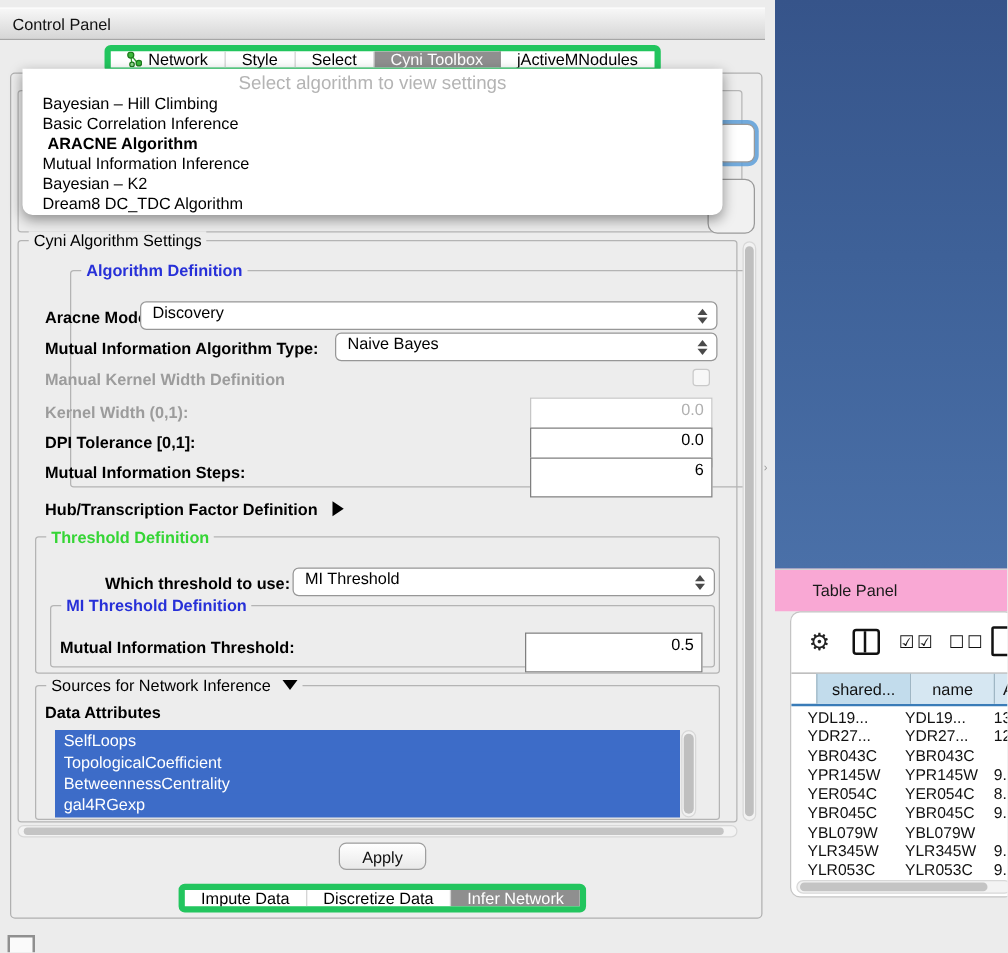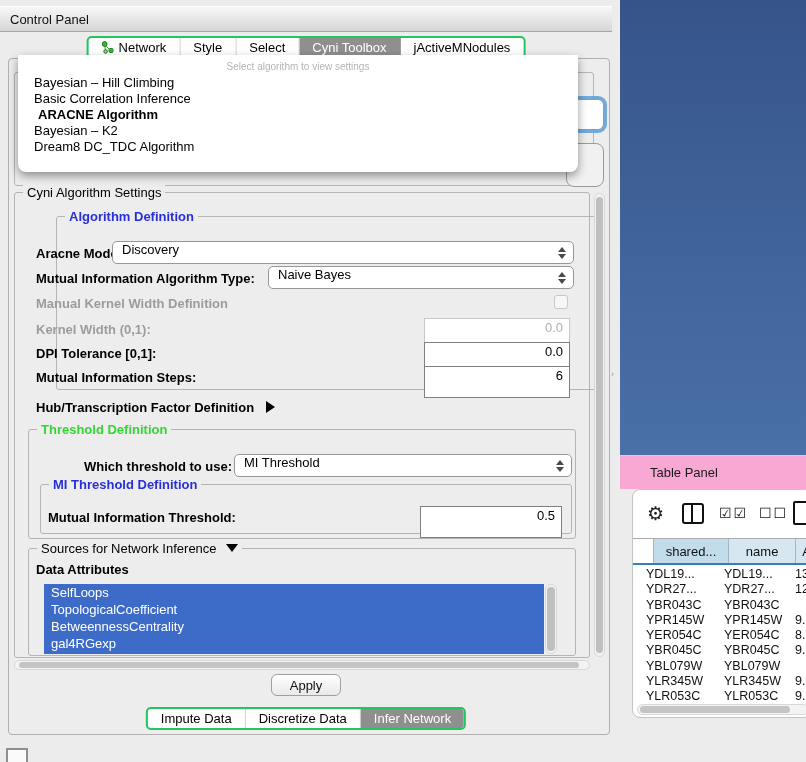--- a/index.html
+++ b/index.html
@@ -14,41 +14,41 @@
   .cp-title{font-size:13px;margin-left:10px;color:#111;}
   .cp-win-btns{position:absolute;right:10px;top:5px;display:flex;gap:9px;align-items:center;}
   .float-glyph{width:11px;height:11px;border:2px solid #222;border-radius:2px;background:transparent;}
   .close-glyph{position:relative;width:13px;height:13px;}
   .close-glyph:before,.close-glyph:after{content:"";position:absolute;left:5px;top:0;width:3px;height:13px;background:#111;border-radius:1px;}
   .close-glyph:before{transform:rotate(45deg);} .close-glyph:after{transform:rotate(-45deg);}
 
   .main-panel{position:absolute;left:8px;top:58px;width:602px;height:677px;
     background:#ededed;border:1px solid #b0b0b0;border-radius:4px;}
 
-  .segbar{position:absolute;display:flex;background:#fff;border:2px solid #22c55e;
+  .segbar{position:absolute;display:flex;background:#fff;border:5px solid #22c55e;
     border-radius:5px;overflow:hidden;height:23px;font-size:13px;z-index:20;}
   .segbar .seg{padding:0 13px;display:flex;align-items:center;gap:5px;border-right:1px solid #d2d2d2;
     color:#000;white-space:nowrap;cursor:default;}
   .segbar .seg:last-child{border-right:none;}
   .segbar .seg.selected{background:#8f8f8f;color:#fff;border-right-color:#8f8f8f;}
   #top-tabs{left:306px;top:36px;transform:translateX(-50%);}
   #bottom-tabs{left:306px;top:707px;transform:translateX(-50%);}
 
   
   .hidden-grp{position:absolute;left:14px;top:72px;width:580px;height:114px;
     border:1px solid #b6b6b6;border-radius:3px;}
   .frag-combo{position:absolute;left:573px;top:99px;width:31px;height:31px;background:#fff;
     border:1px solid #999;border-radius:6px;box-shadow:0 0 0 3px rgba(92,158,216,.85);z-index:5;}
   .frag-box{position:absolute;left:566px;top:143px;width:38px;height:44px;background:#f1f1f1;
     border:1px solid #9a9a9a;border-radius:8px;z-index:5;}
 
   
   .dd-popup{position:absolute;left:18px;top:55px;width:560px;height:117px;background:#fff;
     border-radius:0 0 8px 8px;box-shadow:0 4px 10px rgba(0,0,0,.4);z-index:50;padding-top:3px;}
-  .dd-head{font-size:10px;color:#b4b4b4;text-align:center;height:17px;line-height:17px;}
+  .dd-head{font-size:15px;color:#b4b4b4;text-align:center;height:17px;line-height:17px;}
   .dd-option{font-size:13px;color:#000;padding-left:16px;height:16px;line-height:16px;white-space:nowrap;}
   .dd-option.bold{font-weight:bold;padding-left:20px;}
 
   
   .grp{position:absolute;border:1px solid #b4b4b4;border-radius:3px;}
   .grp-title{position:absolute;top:-8px;left:8px;background:#ededed;padding:0 4px;
     font-size:13px;white-space:nowrap;}
   .t-blue{color:#2730d8;font-weight:bold;}
   .t-green{color:#35d535;font-weight:bold;}
   .t-plain{color:#000;}
@@ -160,20 +160,21 @@
   <div class="hidden-grp"></div>
   <div class="frag-combo"></div>
   <div class="frag-box"></div>
 
   <div class="dd-popup">
     <div class="dd-head">Select algorithm to view settings</div>
     <div id="dd-options">
         <div class="dd-option">Bayesian – Hill Climbing</div>
         <div class="dd-option">Basic Correlation Inference</div>
         <div class="dd-option bold">ARACNE Algorithm</div>
+        <div class="dd-option">Mutual Information Inference</div>
         <div class="dd-option">Bayesian – K2</div>
         <div class="dd-option">Dream8 DC_TDC Algorithm</div>
       </div>
   </div>
 
   <div class="grp" style="left:14px;top:192px;width:576px;height:466px;">
     <span class="grp-title t-plain">Cyni Algorithm Settings</span>
   </div>
 
   <div class="grp" style="left:28px;top:216px;width:548px;height:174px;margin-left:28px;">

